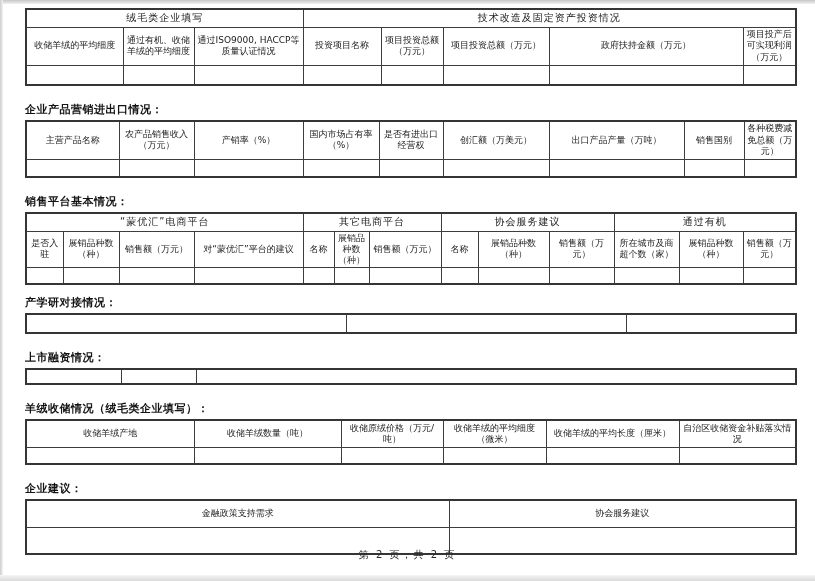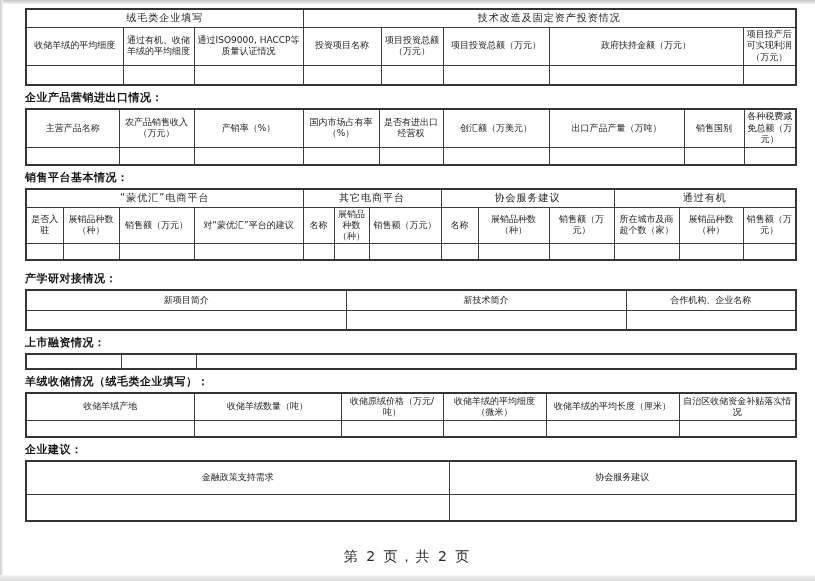--- a/index.html
+++ b/index.html
@@ -31,26 +31,26 @@
     border: 1px solid #3d3d3d;
     font-weight: normal;
     font-size: 9px; line-height: 1.25;
     text-align: center; vertical-align: middle;
     padding: 1px 2px;
     word-break: break-all; overflow: hidden;
   }
   .grp th { font-size: 10px; letter-spacing: 1px; }
   .section-title {
     font-size: 11px; font-weight: 600; color: #141414;
-    margin: 4px 0 3px 0; letter-spacing: 0.5px;
+    margin: 16px 0 3px 0; letter-spacing: 0.5px;
   }
   .mt-big { margin-top: 10px; font-family: Liberation Serif, serif; }
   .footer {
     position: absolute; left: 0; top: 548px; width: 815px;
-    text-align: center; font-size: 14px; color: #2a2a2a; letter-spacing: 2px;
+    text-align: center; font-size: 10px; color: #2a2a2a; letter-spacing: 2px;
   }
 </style>
 </head>
 <body>
 
 <div class="scan-edge-top"></div>
 <div class="scan-edge-left"></div>
 <div class="scan-edge-bottom"></div>
 
 <div class="content">
@@ -191,25 +191,20 @@
     </table>
 
   <div class="section-title mt-big">产学研对接情况：</div>
   <table>
     <colgroup>
       <col style="width:320px">
         <col style="width:280px">
         <col style="width:170px">
     </colgroup>
     <tbody>
-        <tr style="height:21px">
-      <th>新项目简介</th>
-      <th>新技术简介</th>
-      <th>合作机构、企业名称</th>
-    </tr>
     <tr style="height:19px">
       <td></td>
       <td></td>
       <td></td>
     </tr>
   </tbody>
     </table>
 
   <div class="section-title">上市融资情况：</div>
   <table>
@@ -257,21 +252,21 @@
   </tbody>
     </table>
 
   <div class="section-title">企业建议：</div>
   <table>
     <colgroup>
       <col style="width:423px">
         <col style="width:347px">
     </colgroup>
     <tbody>
-        <tr style="height:34px">
+        <tr style="height:28px">
       <th>金融政策支持需求</th>
       <th>协会服务建议</th>
     </tr>
     <tr style="height:26px">
       <td></td>
       <td></td>
     </tr>
   </tbody>
     </table>
 

